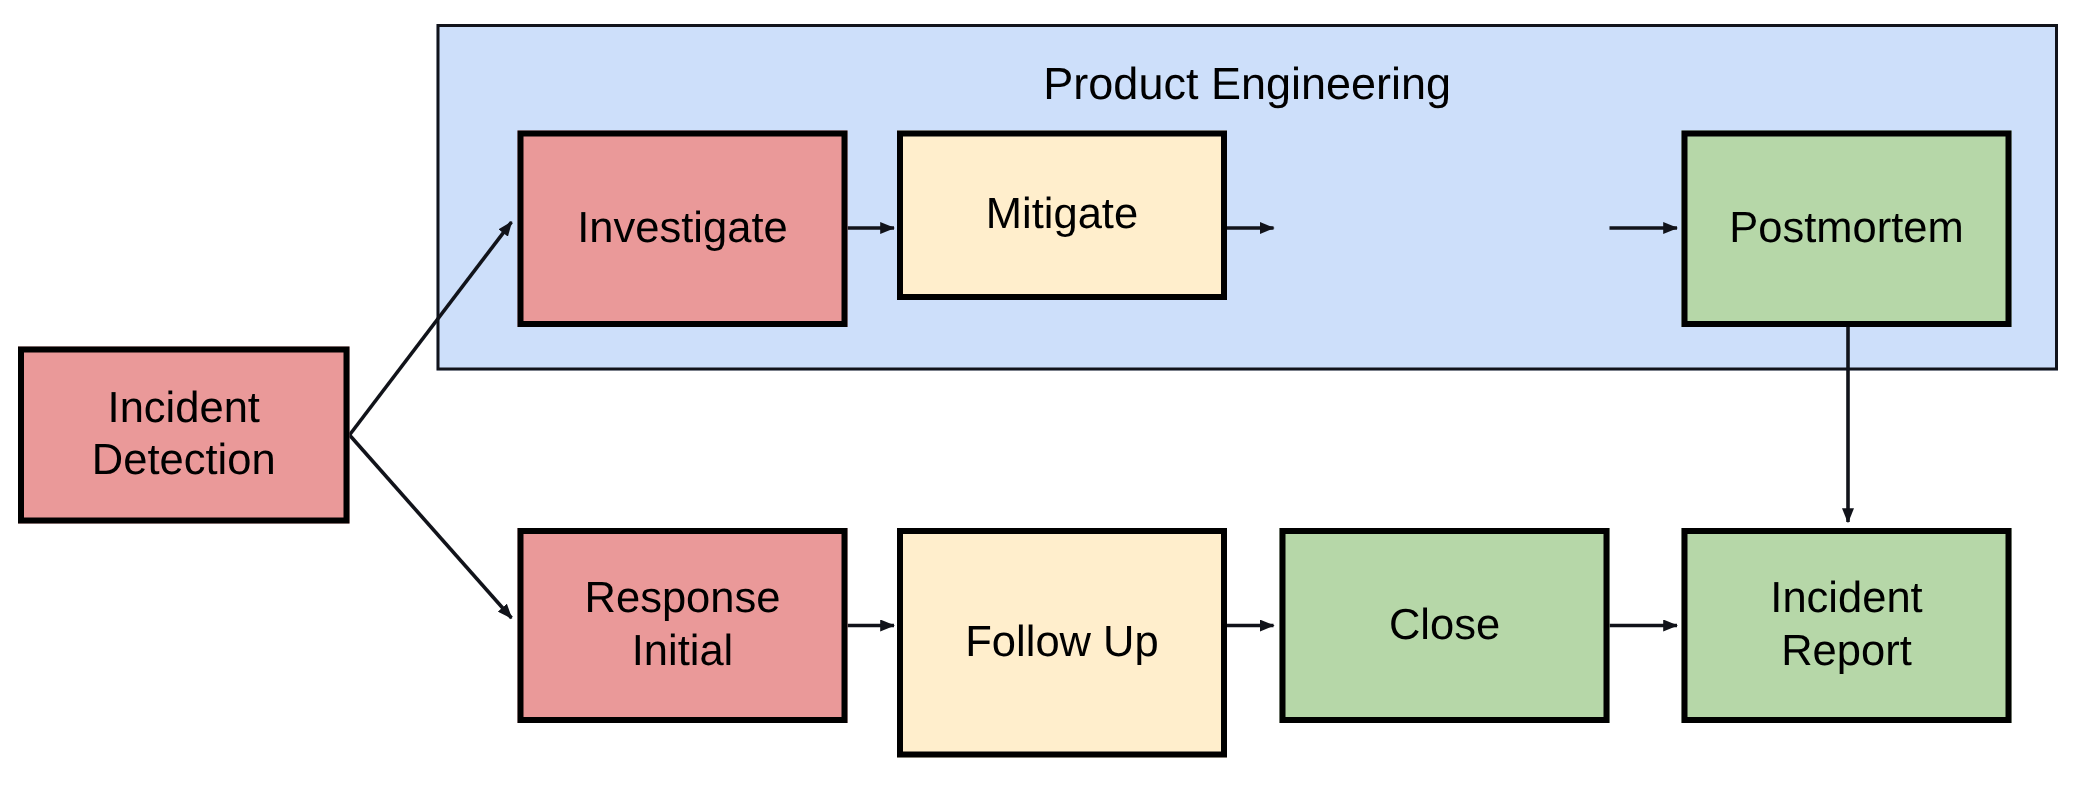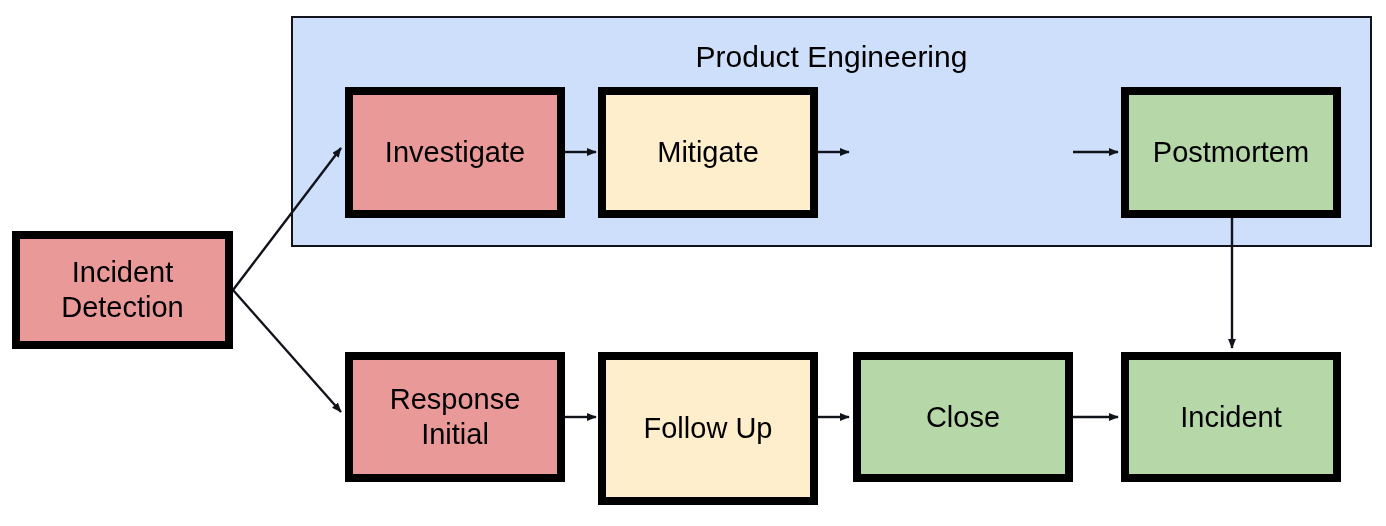--- a/index.html
+++ b/index.html
@@ -31,21 +31,21 @@
     text-align: center;
     font-size: 30px;
     line-height: 34px;
     color: #000000;
     letter-spacing: 0px;
     white-space: nowrap;
   }
   .node {
     position: absolute;
     box-sizing: border-box;
-    border: 8px solid #000000;
+    border: 4px solid #000000;
     display: flex;
     align-items: center;
     justify-content: center;
     text-align: center;
     font-size: 29px;
     line-height: 35px;
     color: #000000;
     padding: 0 4px;
   }
   .node span { display: block; }
@@ -103,21 +103,21 @@
     <div>
       <span>Incident</span>
       <span>Detection</span>
     </div>
   </div>
 
   <div class="node fill-red" style="left:345px; top:87px; width:220px; height:131px;">
     <span>Investigate</span>
   </div>
 
-  <div class="node fill-yellow" style="left:598px; top:87px; width:220px; height:131px;">
+  <div class="node fill-yellow" style="left:598px; top:87px; width:220px; height:113px;">
     <span>Mitigate</span>
   </div>
 
 
   <div class="node fill-green" style="left:1121px; top:87px; width:220px; height:131px;">
     <span>Postmortem</span>
   </div>
 
   <div class="node fill-red" style="left:345px; top:352px; width:220px; height:130px;">
     <div>
@@ -130,16 +130,17 @@
     <span>Follow Up</span>
   </div>
 
   <div class="node fill-green" style="left:853px; top:352px; width:220px; height:130px;">
     <span>Close</span>
   </div>
 
   <div class="node fill-green" style="left:1121px; top:352px; width:220px; height:130px;">
     <div>
       <span>Incident</span>
+      <span>Report</span>
     </div>
   </div>
 
 </div>
 
 </body></html>

